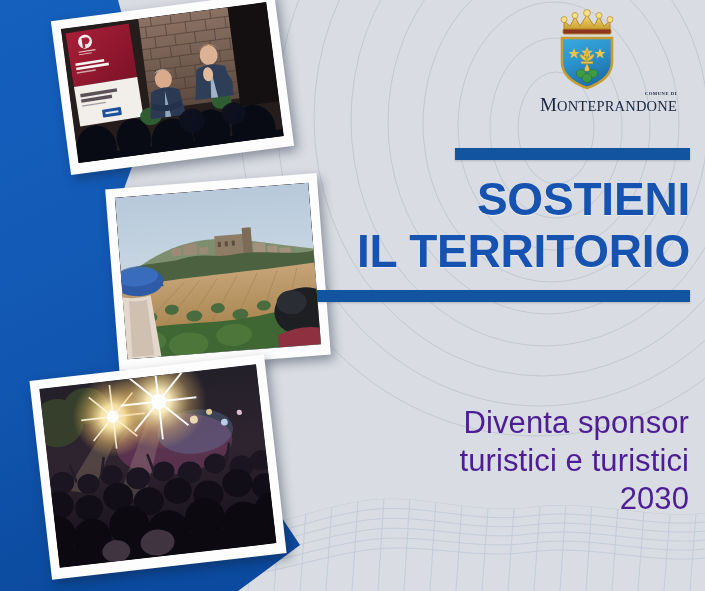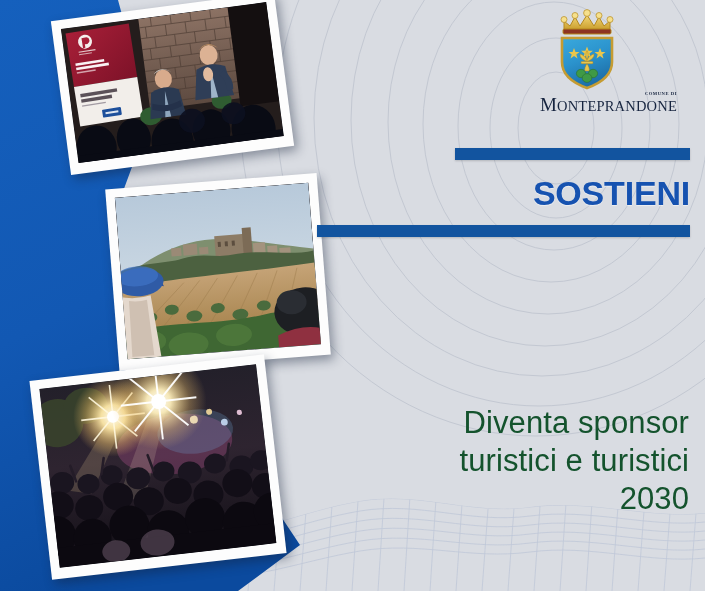--- a/index.html
+++ b/index.html
@@ -97,34 +97,34 @@
   .rule {
     background:#12549f;
     height:12px;
     box-shadow:0 1px 2px rgba(0,0,0,.18);
   }
   #rule-top { width:235px; margin-left:auto; }
   #rule-bottom { width:373px; margin:0 0 0 auto; }
   #headline-lines {
     margin:14px 0 13px 0;
     font-weight:700;
-    font-size:34px;
+    font-size:46px;
     line-height:1.12;
     letter-spacing:-.2px;
     color:#1652b0;
     text-align:right;
     white-space:nowrap;
   }
   #headline-lines div { text-shadow:0 1px 1px rgba(255,255,255,.55); }
 
   
   #subtitle {
     position:absolute; right:16px; top:404px;
     z-index:6; text-align:right;
-    color:#14532d;
+    color:#4c1d95;
     font-size:31px;
     line-height:1.23;
     font-weight:300;
     letter-spacing:.1px;
     white-space:nowrap;
   }
 </style>
 </head>
 <body>
 
@@ -531,20 +531,21 @@
       </g>
     </svg>
     <div class="crest-sup">COMUNE DI</div>
     <div class="crest-name"><span class="cap">M</span><span>ONTEPRANDONE</span></div>
   </div>
 
   <div id="headline">
     <div class="rule" id="rule-top"></div>
     <div id="headline-lines">
       <div>SOSTIENI</div>
+      <div>IL TERRITORIO</div>
     </div>
     <div class="rule" id="rule-bottom"></div>
   </div>
 
   <div id="subtitle">
     <div>Diventa sponsor</div>
     <div>turistici e turistici</div>
     <div>2030</div>
   </div>
 

